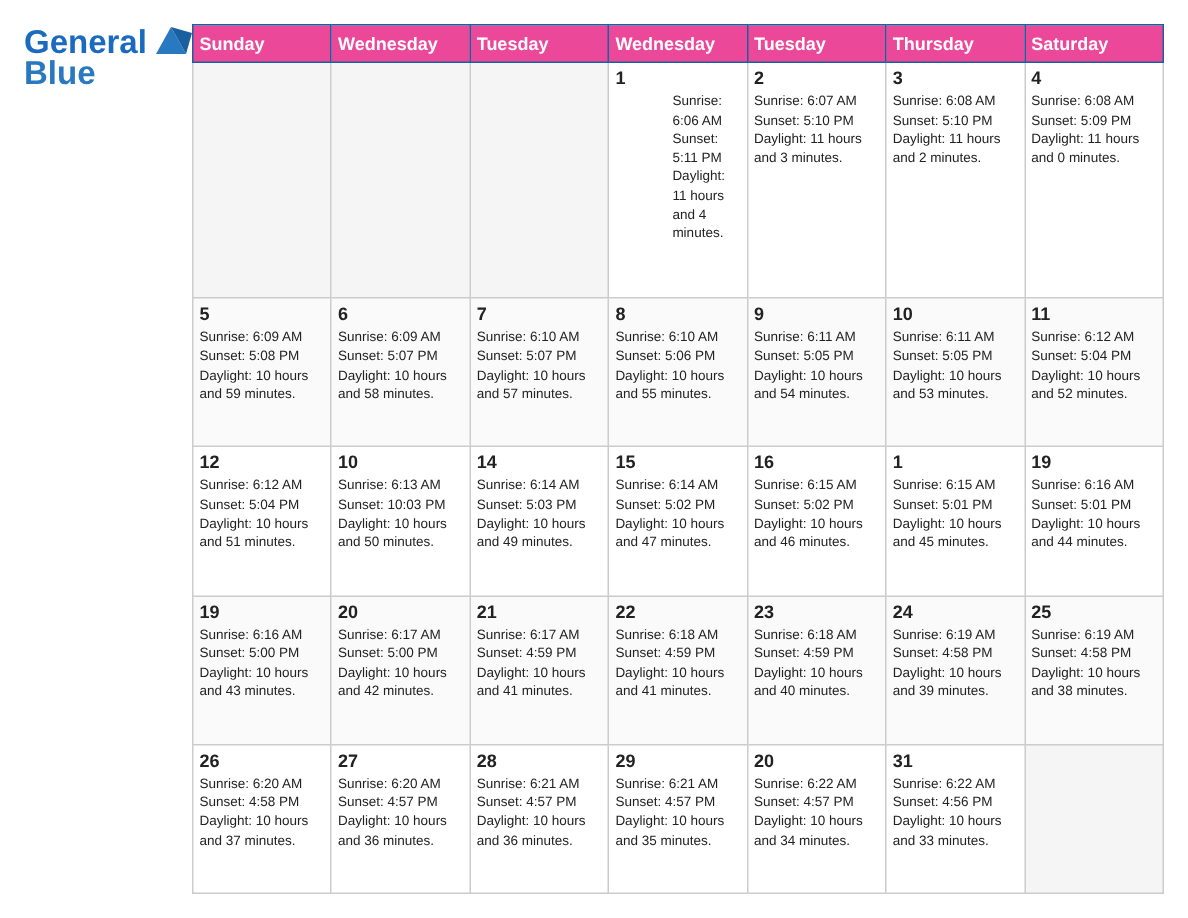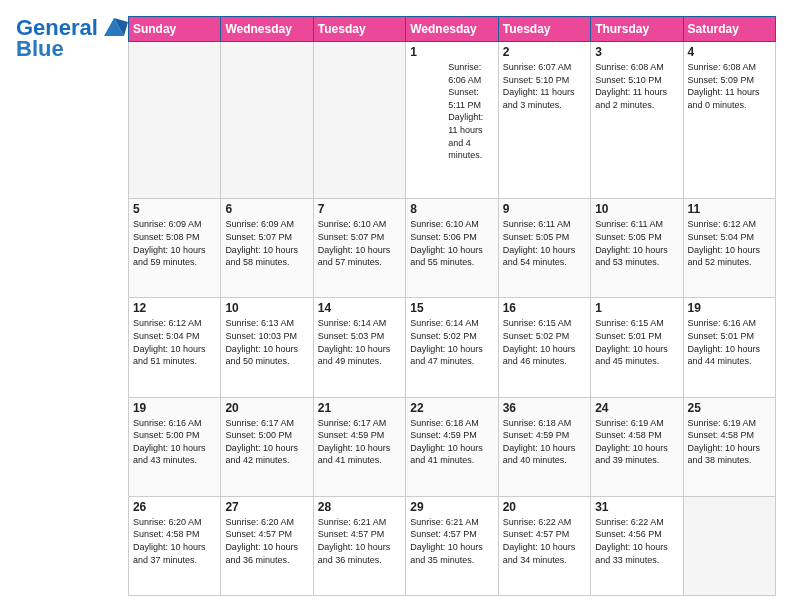--- a/index.html
+++ b/index.html
@@ -291,21 +291,21 @@
 and 41 minutes.</div>
           </td>
           <td>
             <span class="day-number">22</span>
             <div class="day-info" style="white-space: pre-line;">Sunrise: 6:18 AM
 Sunset: 4:59 PM
 Daylight: 10 hours
 and 41 minutes.</div>
           </td>
           <td>
-            <span class="day-number">36</span>
+            <span class="day-number">23</span>
             <div class="day-info" style="white-space: pre-line;">Sunrise: 6:18 AM
 Sunset: 4:59 PM
 Daylight: 10 hours
 and 40 minutes.</div>
           </td>
           <td>
             <span class="day-number">24</span>
             <div class="day-info" style="white-space: pre-line;">Sunrise: 6:19 AM
 Sunset: 4:58 PM
 Daylight: 10 hours

